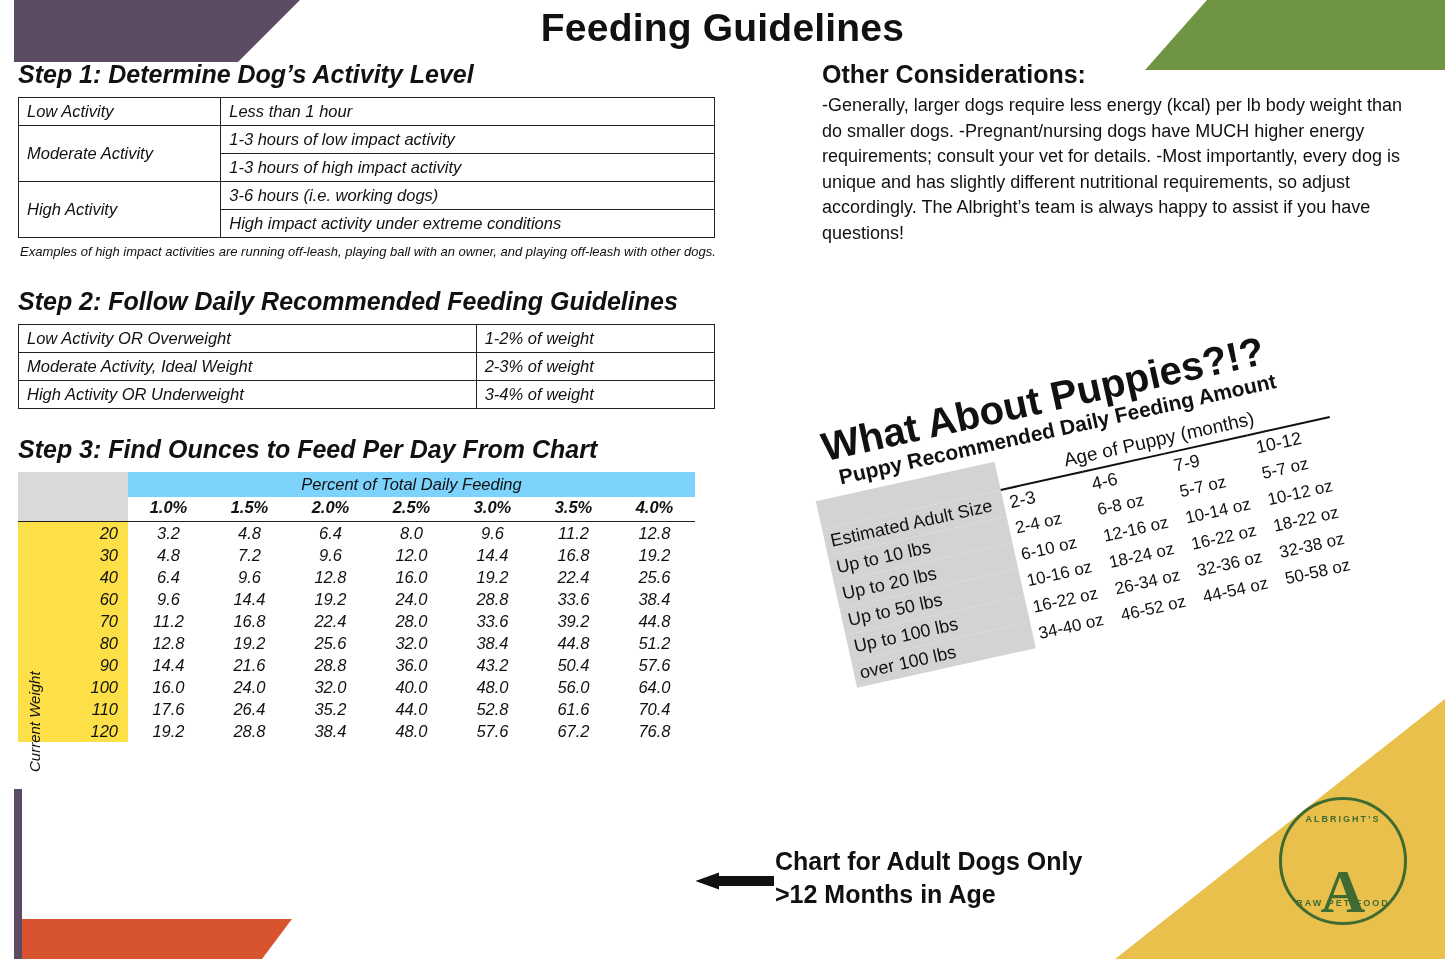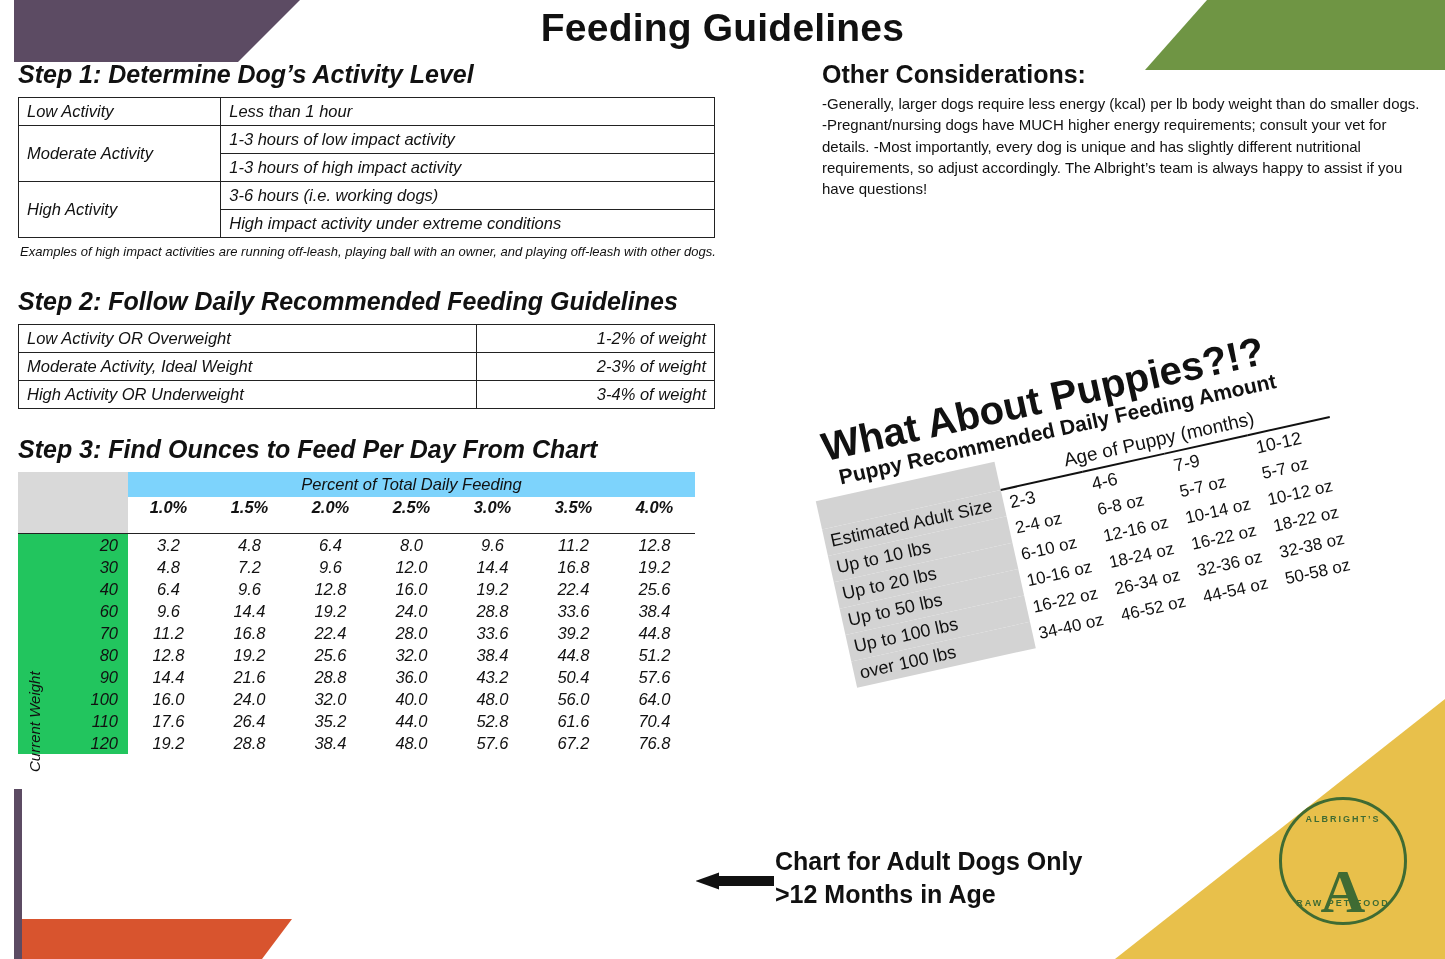--- a/index.html
+++ b/index.html
@@ -81,48 +81,48 @@
     font-size:16.5px;
     vertical-align:middle;
   }
   .note { font-size:13px; line-height:1.35; margin:5px 2px 0 2px; }
 
   .sec2 { margin-top:26px; }
   table.pct { border-collapse:collapse; width:697px; }
   table.pct td {
     border:1px solid #222; padding:4px 8px; font-size:16.5px;
   }
-  table.pct td.val { text-align:right; }
+  table.pct td.val { text-align:left; }
 
   .sec3 { margin-top:26px; }
 
   
   .chart-wrap { position:relative; width:700px; }
   table.chart { border-collapse:collapse; font-size:16.5px; }
   table.chart td, table.chart th { padding:1.5px 0; font-weight:normal; }
   .chart .hdr-band td {
     background:#7dd3fc; text-align:center; font-size:16.5px; padding:3px 0;
   }
-  .chart .pctrow td { text-align:center; font-weight:bold; padding-bottom:16px; }
+  .chart .pctrow td { text-align:center; font-weight:bold; padding-bottom:4px; }
   .chart .pctrow td.corner-cell { background:#d9d9d9; }
   .chart td.rowlabel {
-    background:#22c55e; text-align:right; padding-right:10px; width:110px;
+    background:#fde047; text-align:right; padding-right:10px; width:110px;
   }
   .chart td.num { text-align:center; width:81px; }
   .chart .underline td { border-bottom:1.5px solid #222; }
   .vert-label {
     position:absolute; left:8px; top:300px;
     transform:rotate(-90deg); transform-origin:left top;
     font-size:15px; white-space:nowrap;
   }
 
   
   .right { position:absolute; left:822px; top:60px; width:600px; }
   .right h2 { font-size:25px; font-weight:bold; margin:0 0 4px 0; }
-  .right p { font-size:15px; line-height:1.42; margin:0; }
+  .right p { font-size:18px; line-height:1.42; margin:0; }
 
   
   .puppy-block {
     position:absolute; left:800px; top:430px;
     width:640px; height:420px;
   }
   .puppy-rot {
     position:absolute; left:0; top:0;
     transform: rotate(-12.5deg);
     transform-origin: left top;

